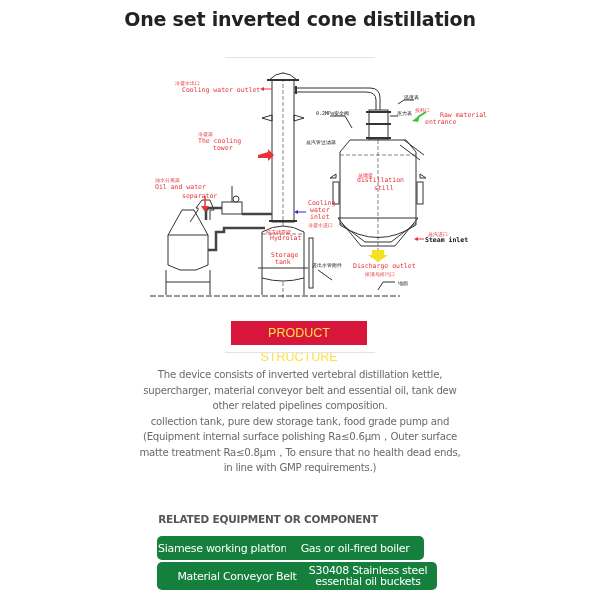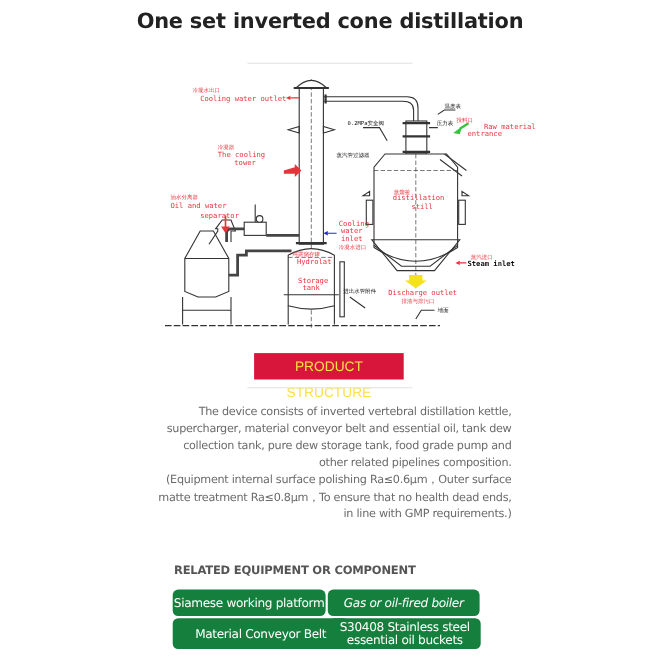--- a/index.html
+++ b/index.html
@@ -4,21 +4,21 @@
 <style>
   html, body { margin:0; padding:0; background:#ffffff; }
   body { width:600px; height:600px; position:relative; overflow:hidden; font-family:"DejaVu Sans", sans-serif; }
   .title { position:absolute; left:0; top:8px; width:600px; text-align:center; font-size:19px; font-weight:bold; color:#222; line-height:23px; letter-spacing:-0.2px; }
   .subline { position:absolute; left:225px; width:150px; height:1px; background:#e4e4e4; }
   .diagram { position:absolute; left:140px; top:60px; width:330px; height:245px; }
   .lbl { position:absolute; font-family:"DejaVu Sans Mono", monospace; color:#e8333b; font-size:6.5px; line-height:7.5px; white-space:nowrap; }
   .lbl.cn { font-size:5px; }
   .lbl.black { color:#111; }
   .banner { position:absolute; left:231px; top:321px; width:136px; height:24px; background:#d8163b; color:#fde047; font-size:12.5px; line-height:24px; text-align:center; font-family:"Liberation Sans", sans-serif; }
-  .desc { position:absolute; left:135px; top:367px; width:330px; text-align:right; font-size:10.2px; line-height:15.5px; color:#6a6a6a; font-family:"DejaVu Sans", sans-serif; letter-spacing:-0.25px; }
+  .desc { position:absolute; left:135px; top:367px; width:330px; text-align:center; font-size:10.2px; line-height:15.5px; color:#6a6a6a; font-family:"DejaVu Sans", sans-serif; letter-spacing:-0.25px; }
   .rel-title { position:absolute; left:0; top:513px; width:536px; text-align:center; font-size:10.5px; font-weight:bold; color:#555; font-family:"DejaVu Sans", sans-serif; letter-spacing:-0.2px; }
   .btn { position:absolute; background:#15803d; color:#fff; border-radius:5px; display:flex; align-items:center; justify-content:center; text-align:center; font-size:11px; line-height:11px; font-family:"DejaVu Sans", sans-serif; letter-spacing:-0.3px; }
 </style>
 </head>
 <body>
 
 <div class="title">
   <div>One set inverted cone distillation</div>
 </div>
 <div class="subline" style="top:57px;"></div>
@@ -131,25 +131,25 @@
   <div class="lbl black cn" style="left:166px;top:79px;">蒸汽管过滤器</div>
   <div class="lbl black cn" style="left:172px;top:202px;">进出水管附件</div>
 </div>
 
 <div class="banner">PRODUCT STRUCTURE</div>
 <div class="subline" style="top:352px;"></div>
 
 <div class="desc">
   <div>The device consists of inverted vertebral distillation kettle,</div>
   <div>supercharger, material conveyor belt and essential oil, tank dew</div>
+  <div>other related pipelines composition.</div>
   <div>collection tank, pure dew storage tank, food grade pump and</div>
-  <div>other related pipelines composition.</div>
   <div>(Equipment internal surface polishing Ra≤0.6μm，Outer surface</div>
   <div>matte treatment Ra≤0.8μm，To ensure that no health dead ends,</div>
   <div>in line with GMP requirements.)</div>
 </div>
 
 <div class="rel-title">RELATED EQUIPMENT OR COMPONENT</div>
 
 <div class="btn" style="left:157px;top:536px;width:139px;height:24px;">Siamese working platform</div>
-<div class="btn" style="left:298px;top:536px;width:138px;height:24px;font-style:italic;">Gas or oil-fired boiler</div>
+<div class="btn" style="left:286px;top:536px;width:138px;height:24px;">Gas or oil-fired boiler</div>
 <div class="btn" style="left:157px;top:562px;width:160px;height:28px;">Material Conveyor Belt</div>
 <div class="btn" style="left:299px;top:562px;width:138px;height:28px;padding:0 6px;box-sizing:border-box;">S30408 Stainless steel essential oil buckets</div>
 
 </body></html>

